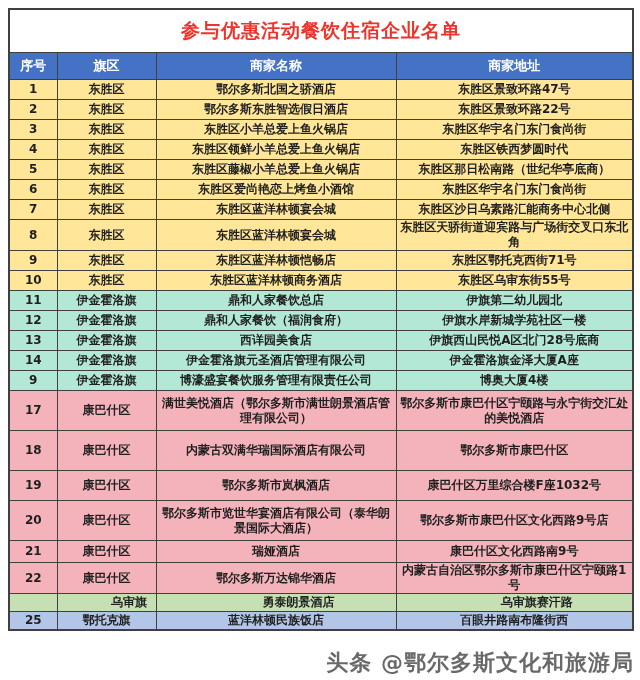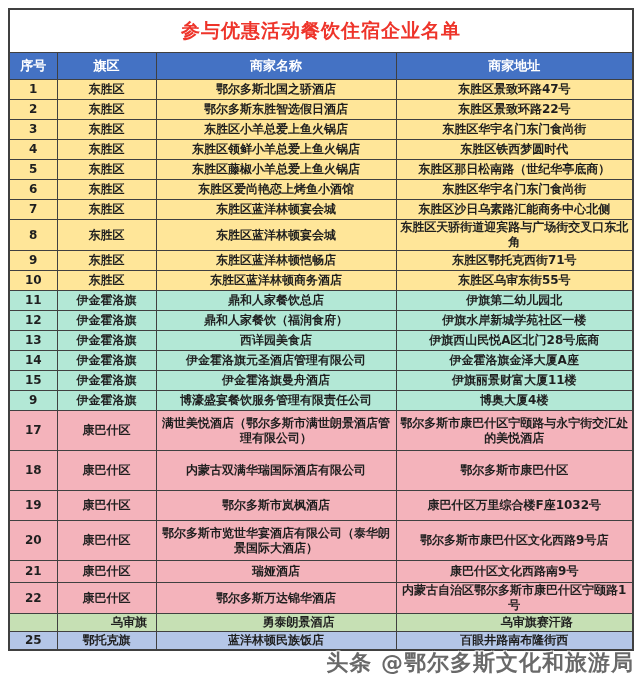--- a/index.html
+++ b/index.html
@@ -152,26 +152,20 @@
         <td>西详园美食店</td>
         <td>伊旗西山民悦A区北门28号底商</td>
       </tr>
       <tr class="g-mint">
         <td>14</td>
         <td>伊金霍洛旗</td>
         <td>伊金霍洛旗元圣酒店管理有限公司</td>
         <td>伊金霍洛旗金泽大厦A座</td>
       </tr>
       <tr class="g-mint">
-        <td>15</td>
-        <td>伊金霍洛旗</td>
-        <td>伊金霍洛旗曼舟酒店</td>
-        <td>伊旗丽景财富大厦11楼</td>
-      </tr>
-      <tr class="g-mint">
         <td>9</td>
         <td>伊金霍洛旗</td>
         <td>博濠盛宴餐饮服务管理有限责任公司</td>
         <td>博奥大厦4楼</td>
       </tr>
       <tr class="g-pink h40">
         <td>17</td>
         <td>康巴什区</td>
         <td>满世美悦酒店（鄂尔多斯市满世朗景酒店管理有限公司）</td>
         <td>鄂尔多斯市康巴什区宁颐路与永宁街交汇处的美悦酒店</td>

